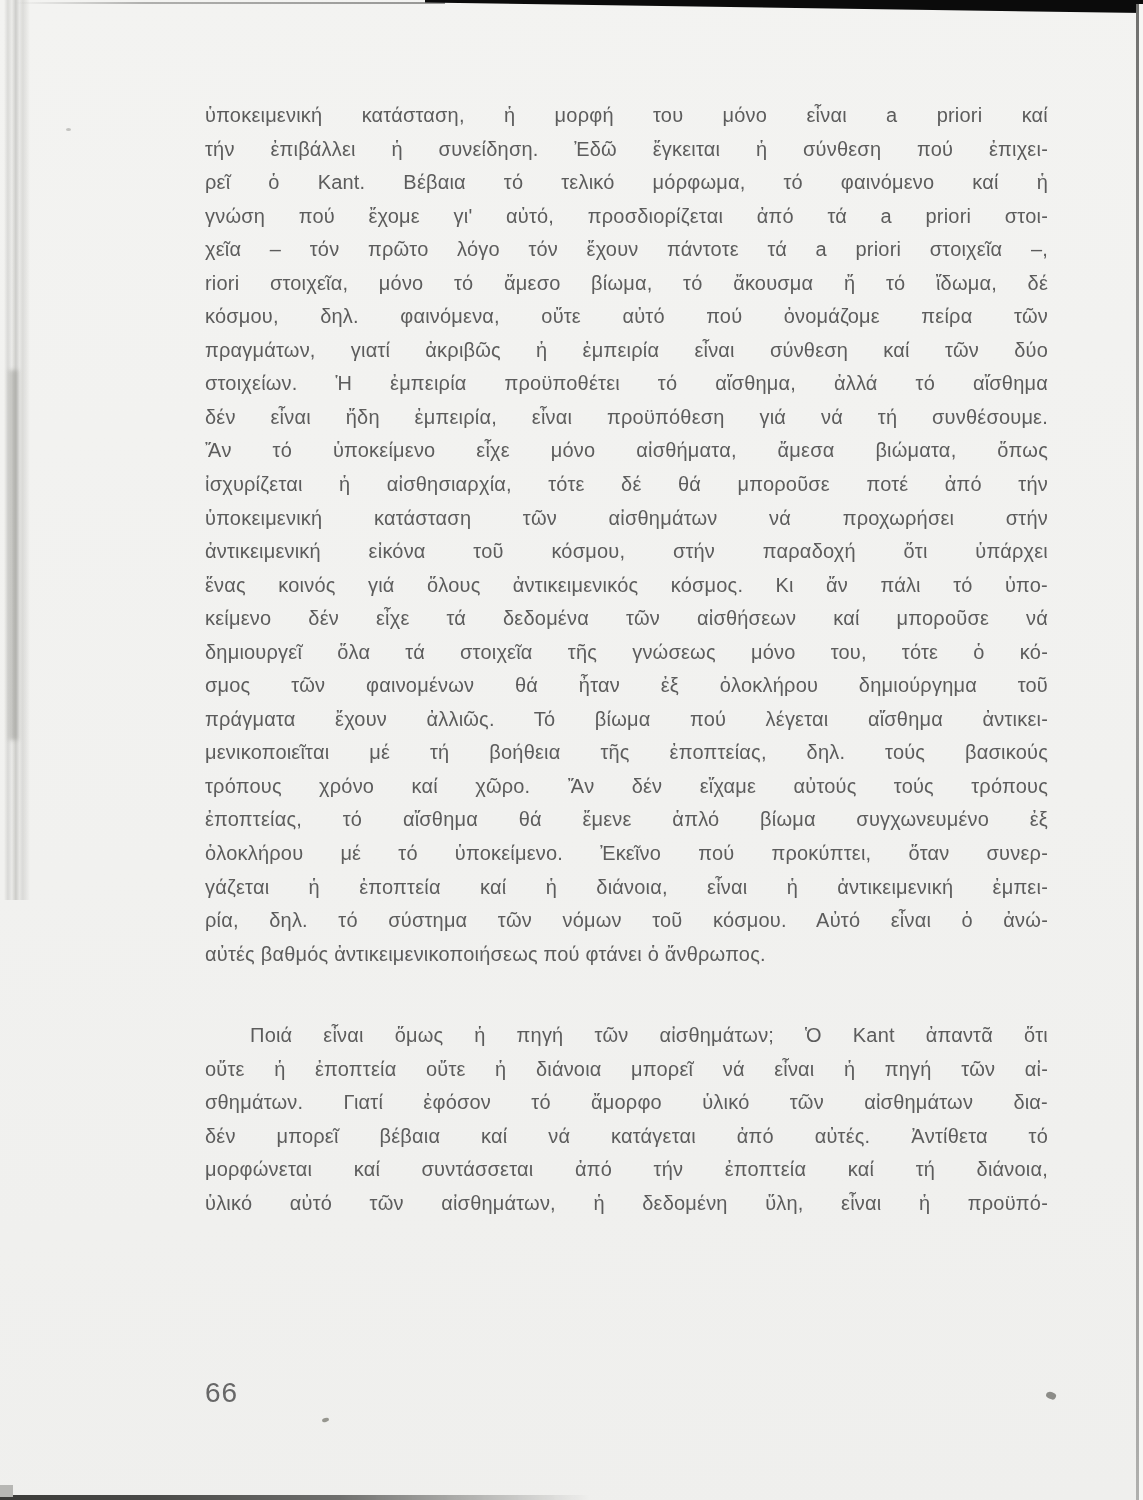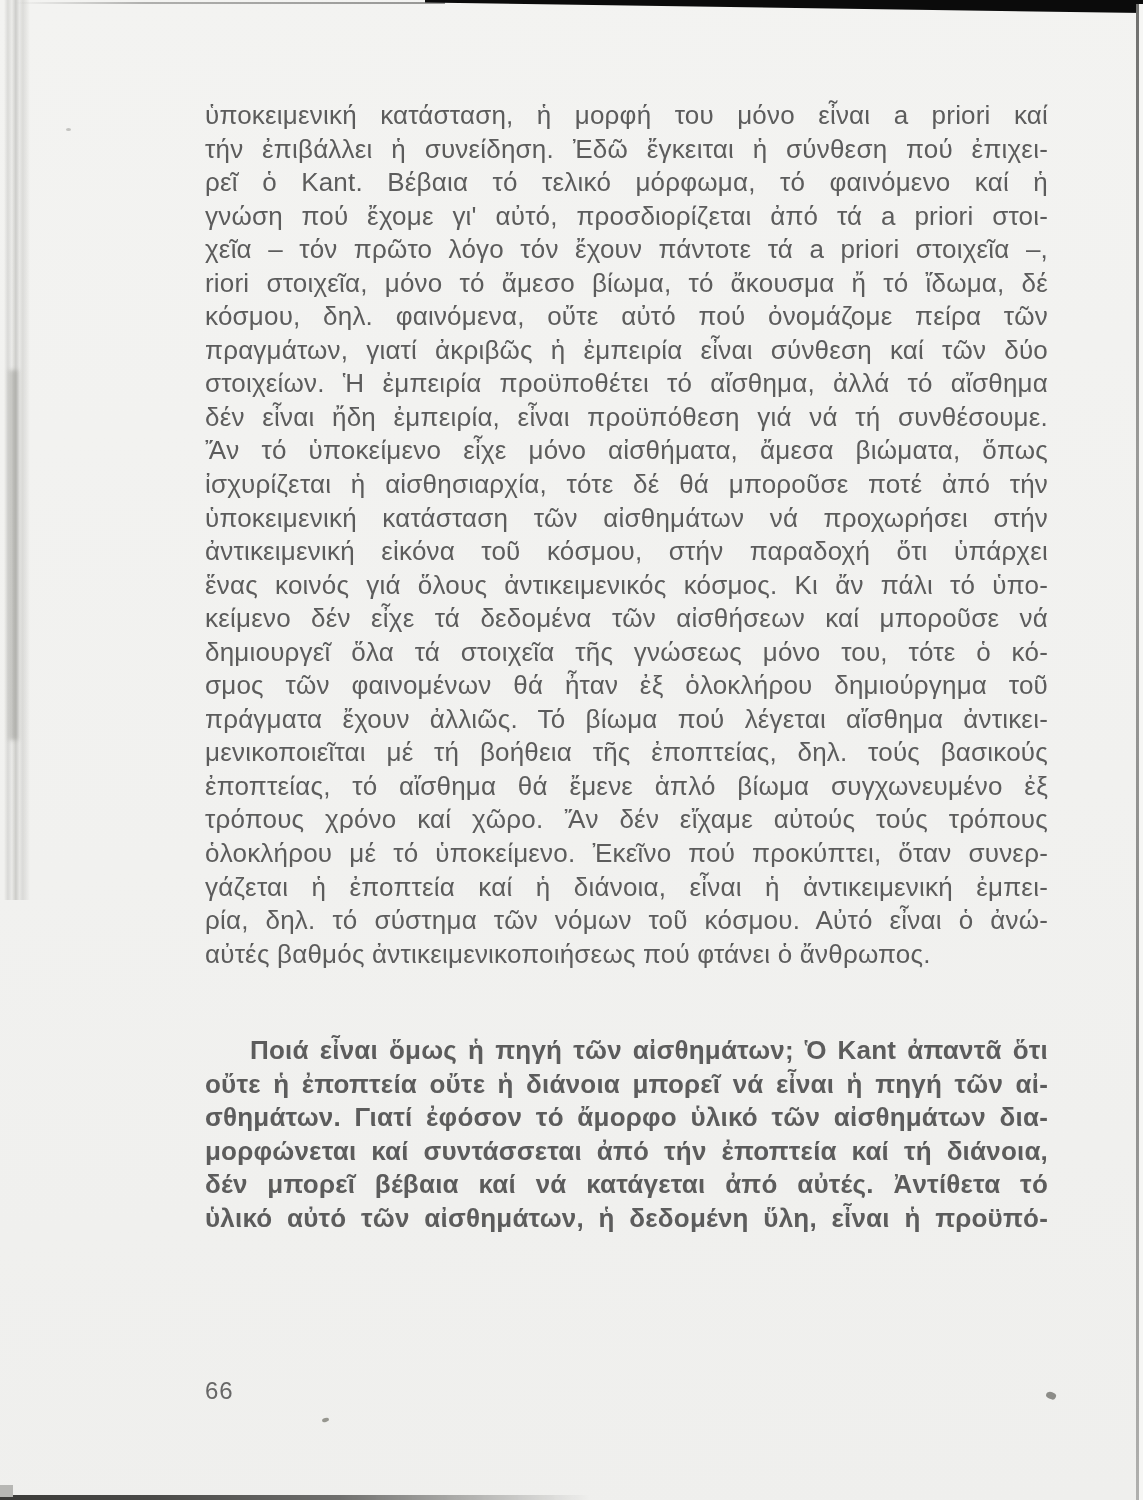--- a/index.html
+++ b/index.html
@@ -6,35 +6,35 @@
   .canvas{
     position:relative;
     width:1143px;height:1500px;
     background:linear-gradient(175deg,#f3f3f1 0%,#f1f1ef 55%,#efefed 100%);
     overflow:hidden;
     font-family:"Liberation Sans","DejaVu Sans",sans-serif;
   }
   
   .text-column{
     position:absolute;left:205px;top:99px;width:843px;
-    color:#5c5c5c;font-size:26px;line-height:33.55px;
+    color:#5c5c5c;font-size:20px;line-height:33.55px;
     letter-spacing:0.2px;
   }
   .paragraph{margin:0;}
-  .paragraph.spaced{margin-top:63px;font-weight:bold;}
+  .paragraph.spaced{margin-top:48px;}
   .line{
     text-align:justify;
     text-align-last:justify;
     height:33.55px;overflow:visible;white-space:nowrap0;
   }
   .line.no-stretch{text-align-last:left;}
   .line.indent{text-indent:45px;}
   .page-number{
     position:absolute;left:205px;top:1377px;
-    color:#676767;font-size:24px;letter-spacing:1px;
+    color:#676767;font-size:28px;letter-spacing:1px;
   }
   
   .top-edge-wedge{
     position:absolute;left:425px;top:0;width:718px;height:13px;
     background:#0b0b0b;
     clip-path:polygon(0 0,100% 0,100% 100%,0 20%);
   }
   .top-edge-hairline{
     position:absolute;left:15px;top:2px;width:430px;height:2px;
     background:linear-gradient(to right,rgba(150,150,148,0),rgba(120,120,118,.55) 30%,rgba(100,100,98,.65));
@@ -110,32 +110,32 @@
         <div class="line">Ἄν τό ὑποκείμενο εἶχε μόνο αἰσθήματα, ἄμεσα βιώματα, ὅπως</div>
         <div class="line">ἰσχυρίζεται ἡ αἰσθησιαρχία, τότε δέ θά μποροῦσε ποτέ ἀπό τήν</div>
         <div class="line">ὑποκειμενική κατάσταση τῶν αἰσθημάτων νά προχωρήσει στήν</div>
         <div class="line">ἀντικειμενική εἰκόνα τοῦ κόσμου, στήν παραδοχή ὅτι ὑπάρχει</div>
         <div class="line">ἕνας κοινός γιά ὅλους ἀντικειμενικός κόσμος. Κι ἄν πάλι τό ὑπο-</div>
         <div class="line">κείμενο δέν εἶχε τά δεδομένα τῶν αἰσθήσεων καί μποροῦσε νά</div>
         <div class="line">δημιουργεῖ ὅλα τά στοιχεῖα τῆς γνώσεως μόνο του, τότε ὁ κό-</div>
         <div class="line">σμος τῶν φαινομένων θά ἦταν ἐξ ὁλοκλήρου δημιούργημα τοῦ</div>
         <div class="line">πράγματα ἔχουν ἀλλιῶς. Τό βίωμα πού λέγεται αἴσθημα ἀντικει-</div>
         <div class="line">μενικοποιεῖται μέ τή βοήθεια τῆς ἐποπτείας, δηλ. τούς βασικούς</div>
+        <div class="line">τρόπους χρόνο καί χῶρο. Ἄν δέν εἴχαμε αὐτούς τούς τρόπους</div>
         <div class="line">ἐποπτείας, τό αἴσθημα θά ἔμενε ἁπλό βίωμα συγχωνευμένο ἐξ</div>
-        <div class="line">τρόπους χρόνο καί χῶρο. Ἄν δέν εἴχαμε αὐτούς τούς τρόπους</div>
         <div class="line">ὁλοκλήρου μέ τό ὑποκείμενο. Ἐκεῖνο πού προκύπτει, ὅταν συνερ-</div>
         <div class="line">γάζεται ἡ ἐποπτεία καί ἡ διάνοια, εἶναι ἡ ἀντικειμενική ἐμπει-</div>
         <div class="line">ρία, δηλ. τό σύστημα τῶν νόμων τοῦ κόσμου. Αὐτό εἶναι ὁ ἀνώ-</div>
         <div class="line no-stretch">αὐτές βαθμός ἀντικειμενικοποιήσεως πού φτάνει ὁ ἄνθρωπος.</div>
       </div>
       <div class="paragraph spaced">
         <div class="line indent">Ποιά εἶναι ὅμως ἡ πηγή τῶν αἰσθημάτων; Ὁ Kant ἀπαντᾶ ὅτι</div>
         <div class="line">οὔτε ἡ ἐποπτεία οὔτε ἡ διάνοια μπορεῖ νά εἶναι ἡ πηγή τῶν αἰ-</div>
         <div class="line">σθημάτων. Γιατί ἐφόσον τό ἄμορφο ὑλικό τῶν αἰσθημάτων δια-</div>
+        <div class="line">δέν μπορεῖ βέβαια καί νά κατάγεται ἀπό αὐτές. Ἀντίθετα τό</div>
         <div class="line">μορφώνεται καί συντάσσεται ἀπό τήν ἐποπτεία καί τή διάνοια,</div>
-        <div class="line">δέν μπορεῖ βέβαια καί νά κατάγεται ἀπό αὐτές. Ἀντίθετα τό</div>
         <div class="line">ὑλικό αὐτό τῶν αἰσθημάτων, ἡ δεδομένη ὕλη, εἶναι ἡ προϋπό-</div>
       </div>
     </div>
 
   <div class="page-number">66</div>
 
 </div>
 
 </body></html>

